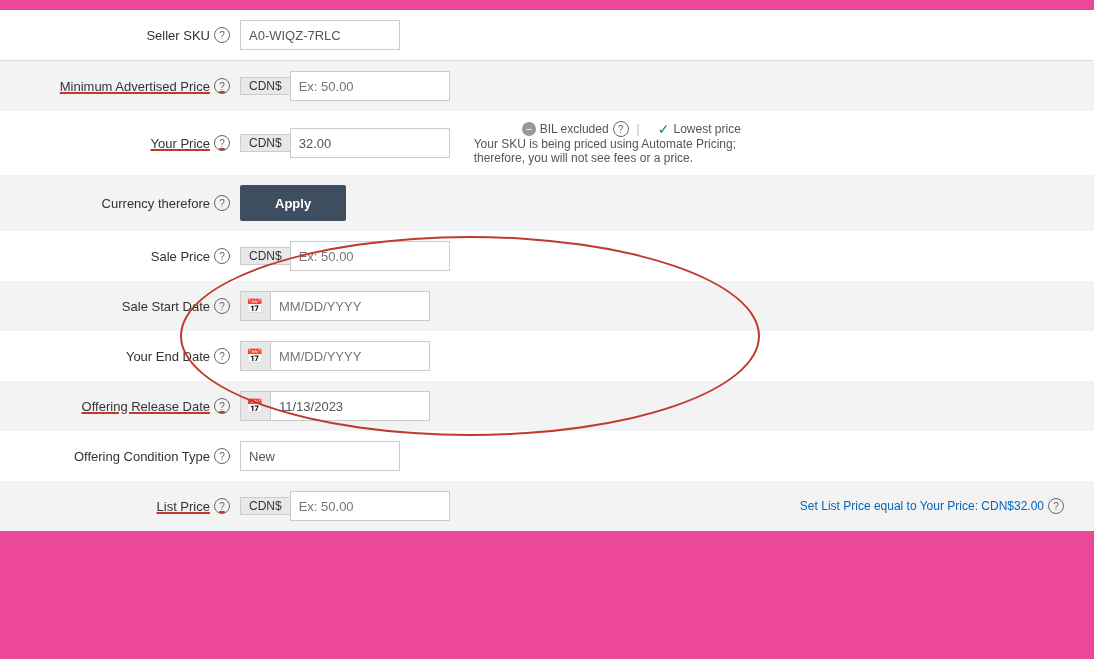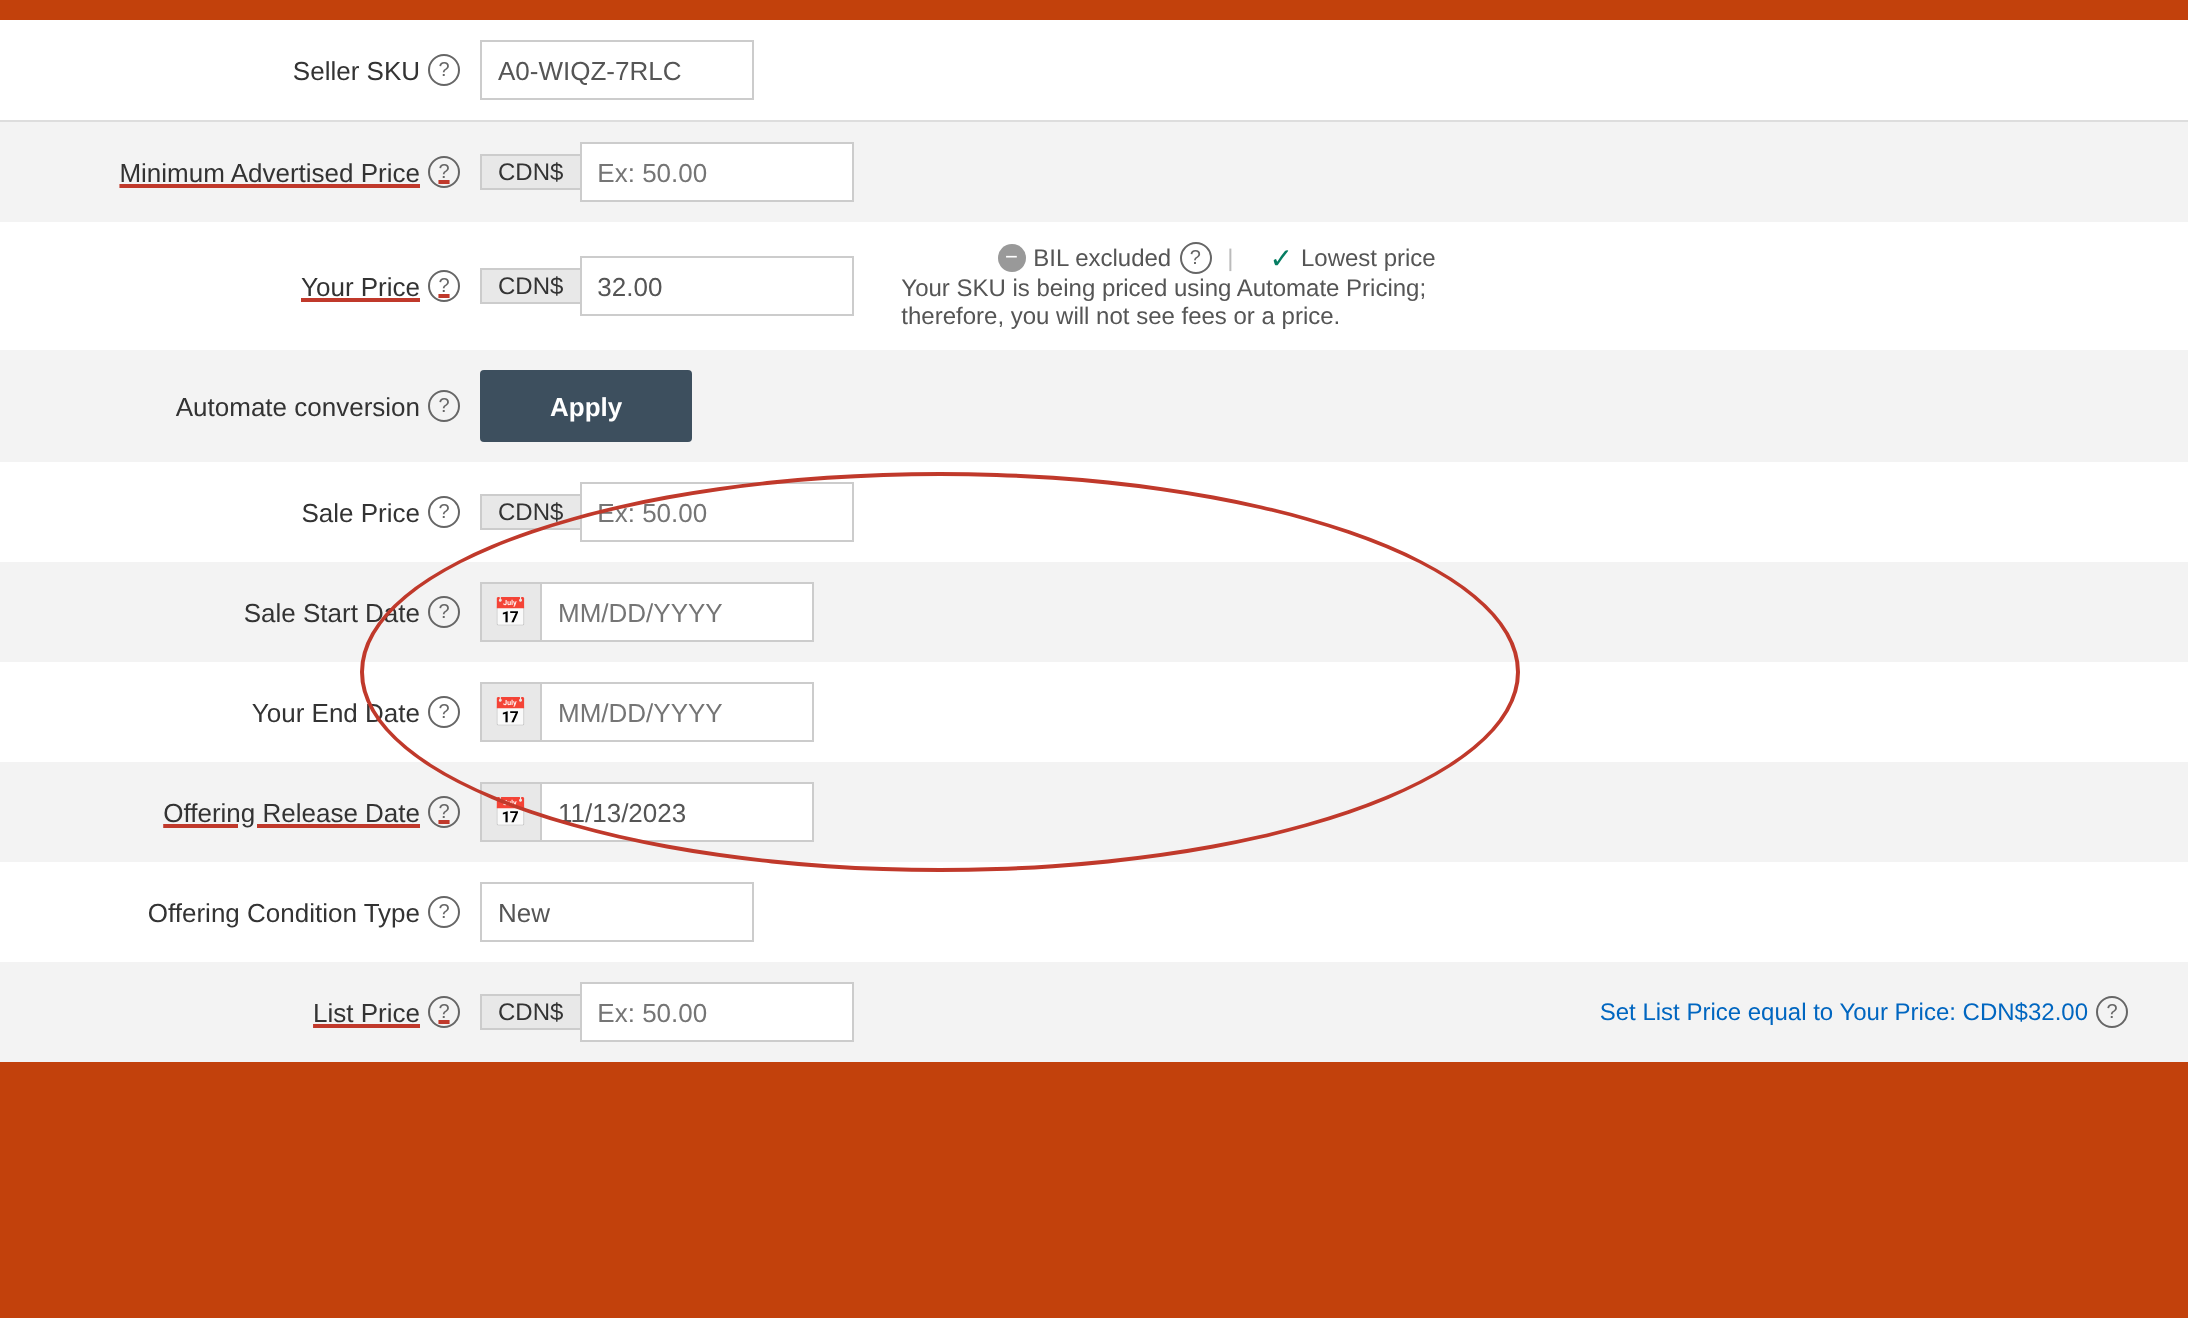--- a/index.html
+++ b/index.html
@@ -6,21 +6,21 @@
     body {
       font-family: Arial, sans-serif;
       font-size: 13px;
       background: #f3f3f3;
       color: #333;
     }
 
     .page-wrapper {
       width: 1094px;
       min-height: 659px;
-      background: #c2410c;
+      background: #ec4899;
       padding: 10px 0;
     }
 
     .row {
       display: flex;
       align-items: center;
       padding: 10px 20px;
       background: #f3f3f3;
       min-height: 48px;
     }
@@ -78,21 +78,21 @@
       align-items: center;
     }
 
     input[type="text"] {
       height: 30px;
       border: 1px solid #ccc;
       padding: 4px 8px;
       font-size: 13px;
       color: #555;
       outline: none;
-      width: 137px;
+      width: 160px;
       background: #fff;
     }
 
     .seller-sku-input {
       width: 660px;
       height: 30px;
       border: 1px solid #ccc;
       padding: 4px 8px;
       font-size: 13px;
       color: #555;
@@ -288,21 +288,21 @@
             <span>Lowest price</span>
           </div>
         </div>
         <div class="your-price-info">Your SKU is being priced using Automate Pricing; therefore, you will not see fees or a price.</div>
       </div>
     </div>
   </div>
 
   <div class="row">
     <div class="row-label">
-      <span>Automate conversion</span>
+      <span>Currency therefore</span>
       <span class="help-icon">?</span>
     </div>
     <div class="row-content">
       <button class="apply-button">Apply</button>
     </div>
   </div>
 
   <div class="oval-section">
     <div class="oval-overlay"></div>
 

